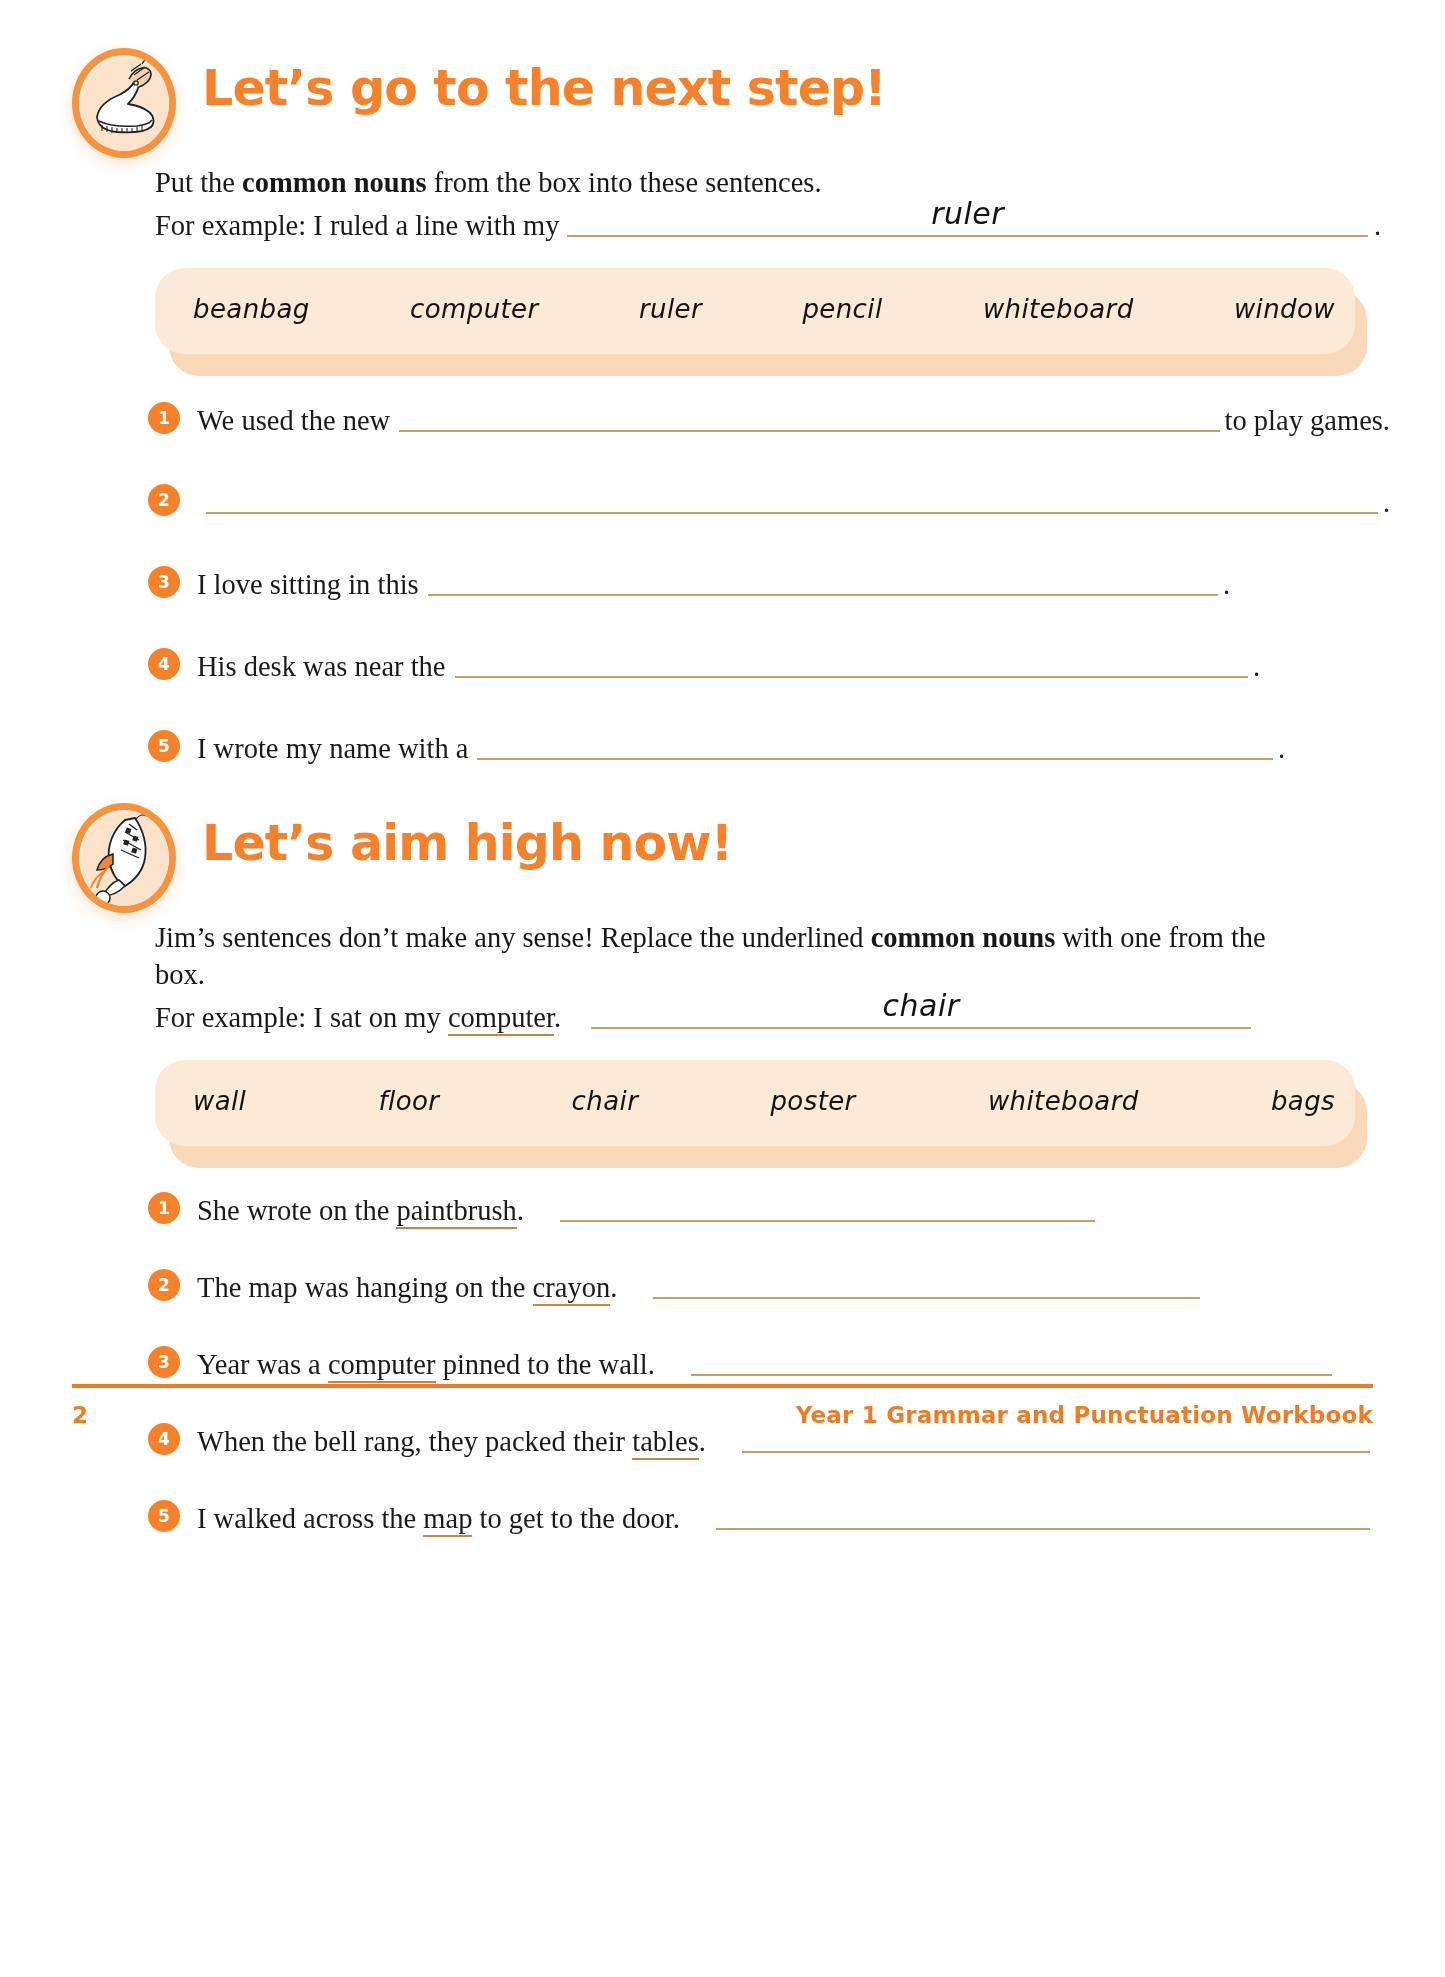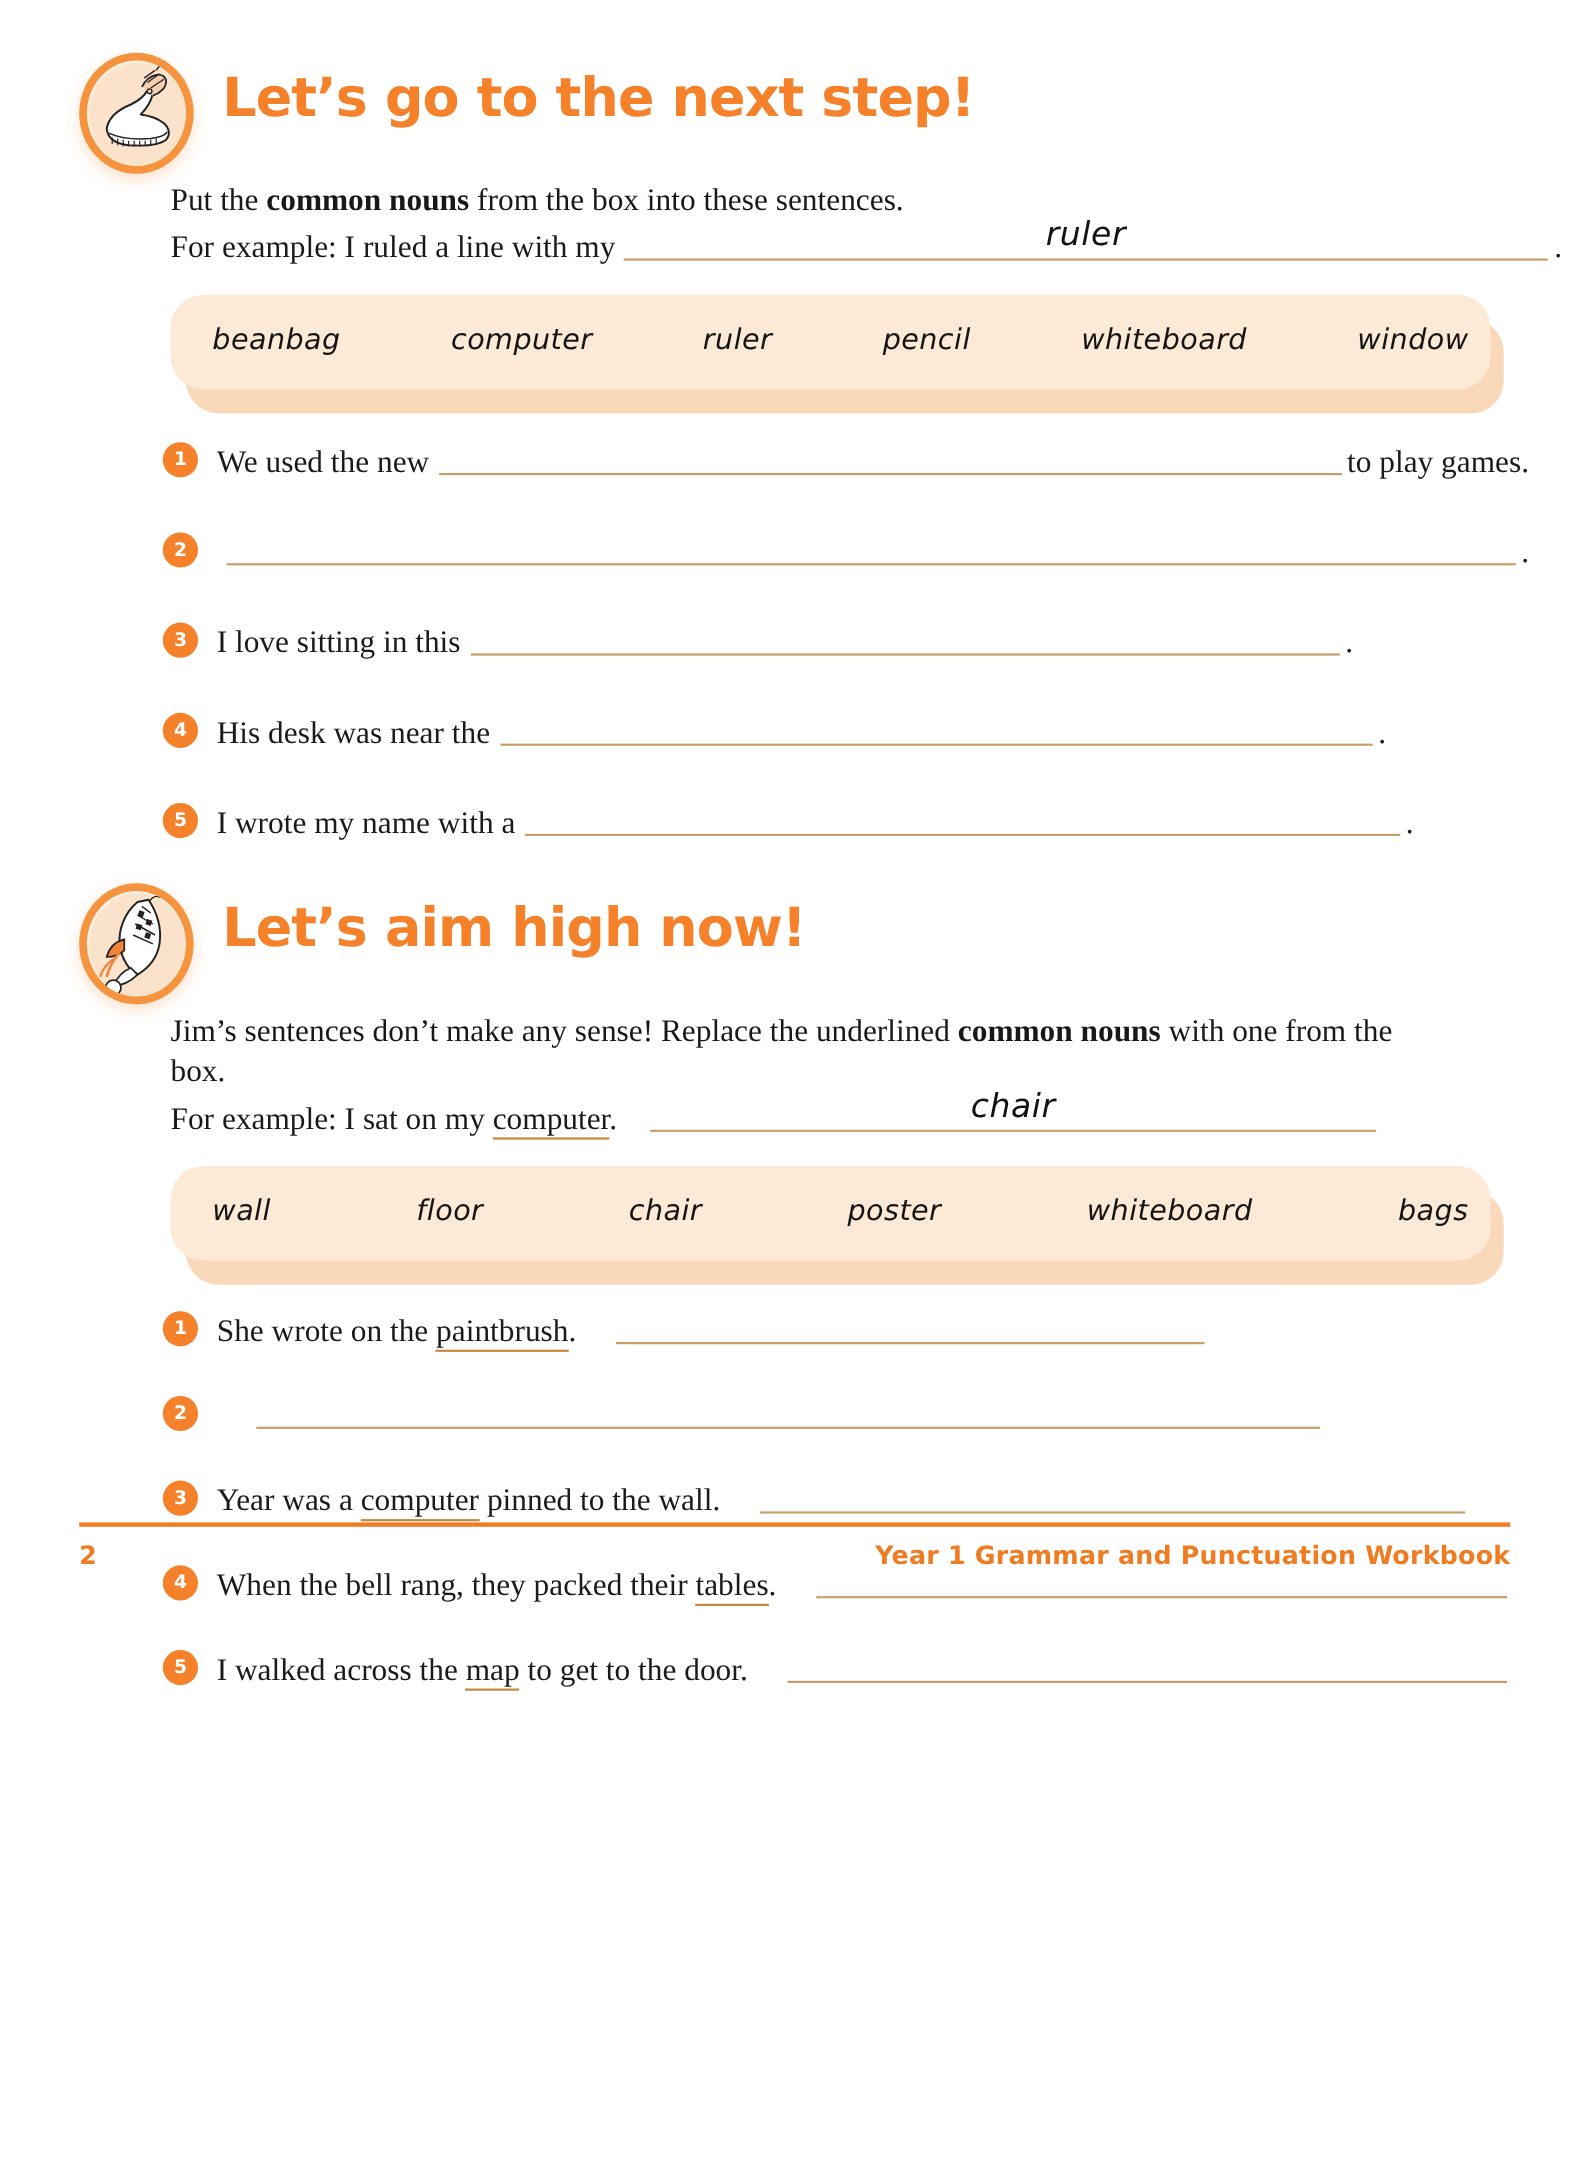--- a/index.html
+++ b/index.html
@@ -58,21 +58,21 @@
   }
   .instructions b{font-weight:bold;}
   .u-orange{
     text-decoration:none;
     border-bottom:2px solid #c4873f;
     padding-bottom:1px;
   }
 
   .example-row{
     margin-left:155px;
-    margin-right:25px;
+    margin-right:64px;
     font-size:28.5px;
     display:flex;
     align-items:flex-end;
     position:relative;
   }
   .example-row .lead{white-space:nowrap;}
   .blank{
     position:relative;
     flex:1 1 auto;
     border-bottom:2px solid #c6a06a;
@@ -319,20 +319,21 @@
   <div class="qlist" style="margin-top:46px;">
 
     <div class="qrow" style="margin-bottom:42px;">
       <span class="qnum">1</span>
       <span class="qtext"><span>She wrote on the </span><span class="u-orange">paintbrush</span><span>.</span></span>
       <span class="qline" style="margin-left:36px;margin-right:295px;"></span>
     </div>
 
     <div class="qrow" style="margin-bottom:42px;">
       <span class="qnum">2</span>
+      <span class="qtext"><span>The map was hanging on the </span><span class="u-orange">crayon</span><span>.</span></span>
       <span class="qline" style="margin-left:36px;margin-right:190px;"></span>
     </div>
 
     <div class="qrow" style="margin-bottom:42px;">
       <span class="qnum">3</span>
       <span class="qtext"><span>Year was a </span><span class="u-orange">computer</span><span> pinned to the wall.</span></span>
       <span class="qline" style="margin-left:36px;margin-right:58px;"></span>
     </div>
 
     <div class="qrow" style="margin-bottom:42px;">

